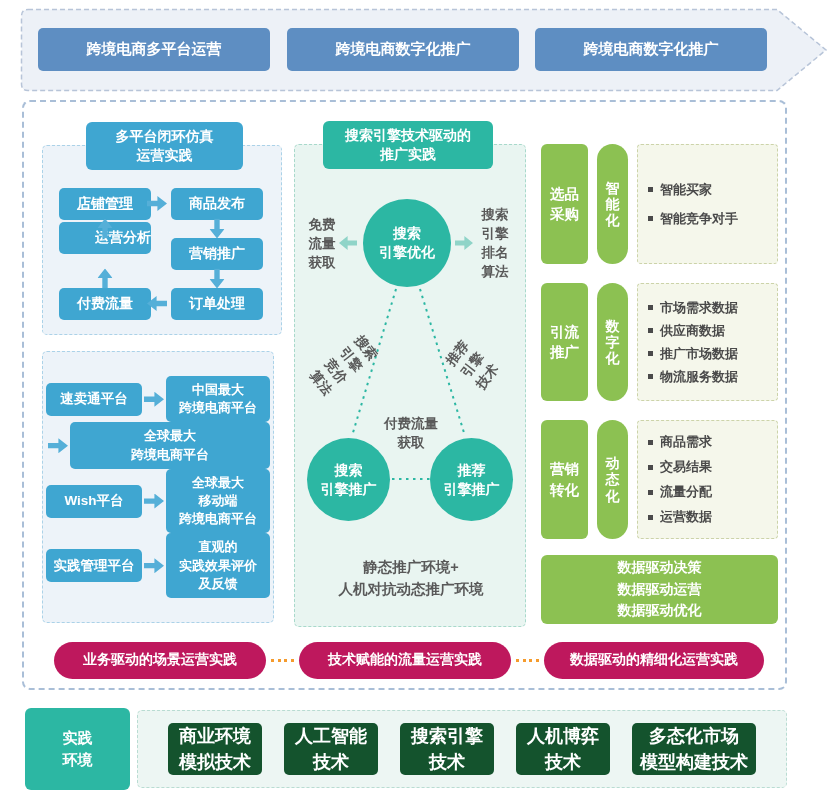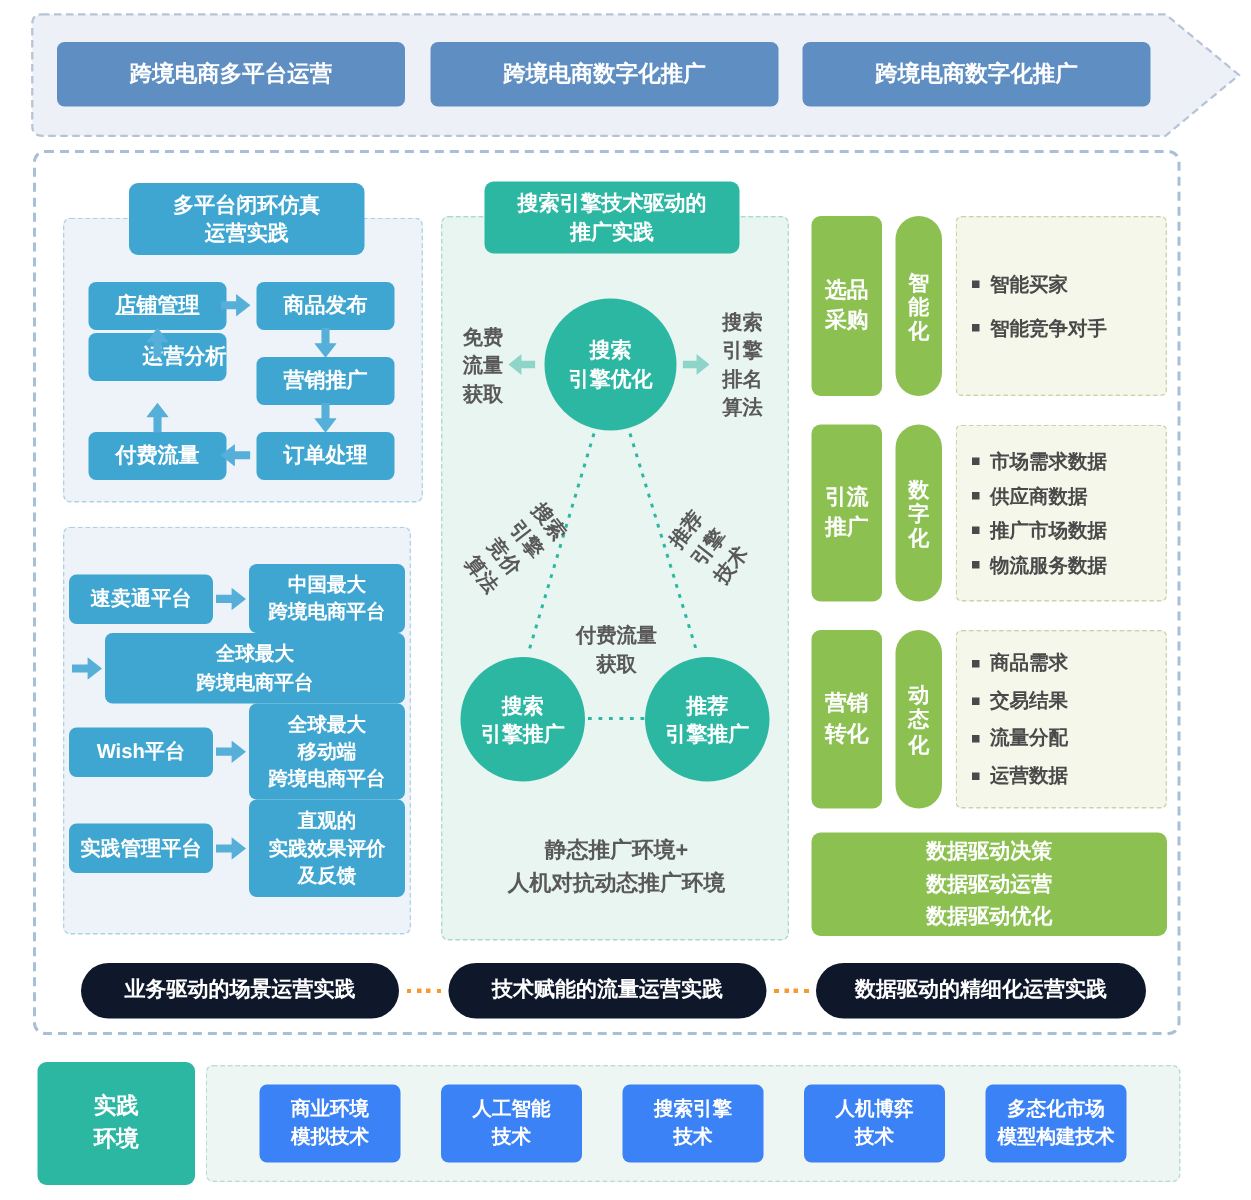--- a/index.html
+++ b/index.html
@@ -61,32 +61,32 @@
   .rpill { width:31px; background:#8CC152; border-radius:16px; font-size:14px; line-height:1.15; flex:none; }
   .rbullets { flex:1; background:#F5F7EB; border:1.5px dashed #CCD3A9; border-radius:4px;
               display:flex; flex-direction:column; justify-content:center; gap:11px; padding:8px 10px; list-style:none; }
   .bullet { display:flex; align-items:center; gap:7px; color:#4a4a4a; font-weight:bold; font-size:13px; }
   .sq { width:5px; height:5px; background:#4a4a4a; flex:none; }
   .rsummary { position:absolute; left:517px; top:453px; width:237px; height:69px;
               background:#8CC152; border-radius:6px; font-size:14px; line-height:1.55; }
 
   
   .orange-row { position:absolute; left:30px; top:539px; width:710px; height:38px; display:flex; align-items:center; }
-  .opill { height:37px; background:#0f172a; border-radius:19px; font-size:14px; flex:none; padding:0 18px; }
+  .opill { height:37px; background:#be185d; border-radius:19px; font-size:14px; flex:none; padding:0 18px; }
   .op1 { width:212px; } .op2 { width:212px; } .op3 { width:220px; }
   .odots { flex:1; border-top:3px dotted #F59B2D; margin:0 5px; }
 
   
   .env-box { position:absolute; left:25px; top:708px; width:105px; height:82px;
              background:#2CB7A3; border-radius:6px; font-size:15px; line-height:1.5; }
   .tech-wrap { position:absolute; left:137px; top:710px; width:650px; height:78px;
                background:#EDF6F3; border:1.5px dashed #B9DCD2; border-radius:5px;
                display:flex; align-items:center; justify-content:space-evenly; padding:0 8px; }
-  .tech-box { min-width:94px; height:52px; background:#3b82f6; border-radius:5px;
-              font-size:13px; line-height:1.45; padding:4px 8px; }
+  .tech-box { min-width:94px; height:52px; background:#14532d; border-radius:5px;
+              font-size:18px; line-height:1.45; padding:4px 8px; }
 </style>
 </head>
 <body>
 
 <div class="canvas">
 
   <div class="chevron">
     <svg width="812" height="84" viewBox="0 0 812 84">
       <path d="M8,1.5 H757 L806,42 L757,82.5 H8 Q1.5,82.5 1.5,76 V8 Q1.5,1.5 8,1.5 Z" fill="#EDF1F7" stroke="#B7C4D8" stroke-width="1.5" stroke-dasharray="5,3"></path>
     </svg>

